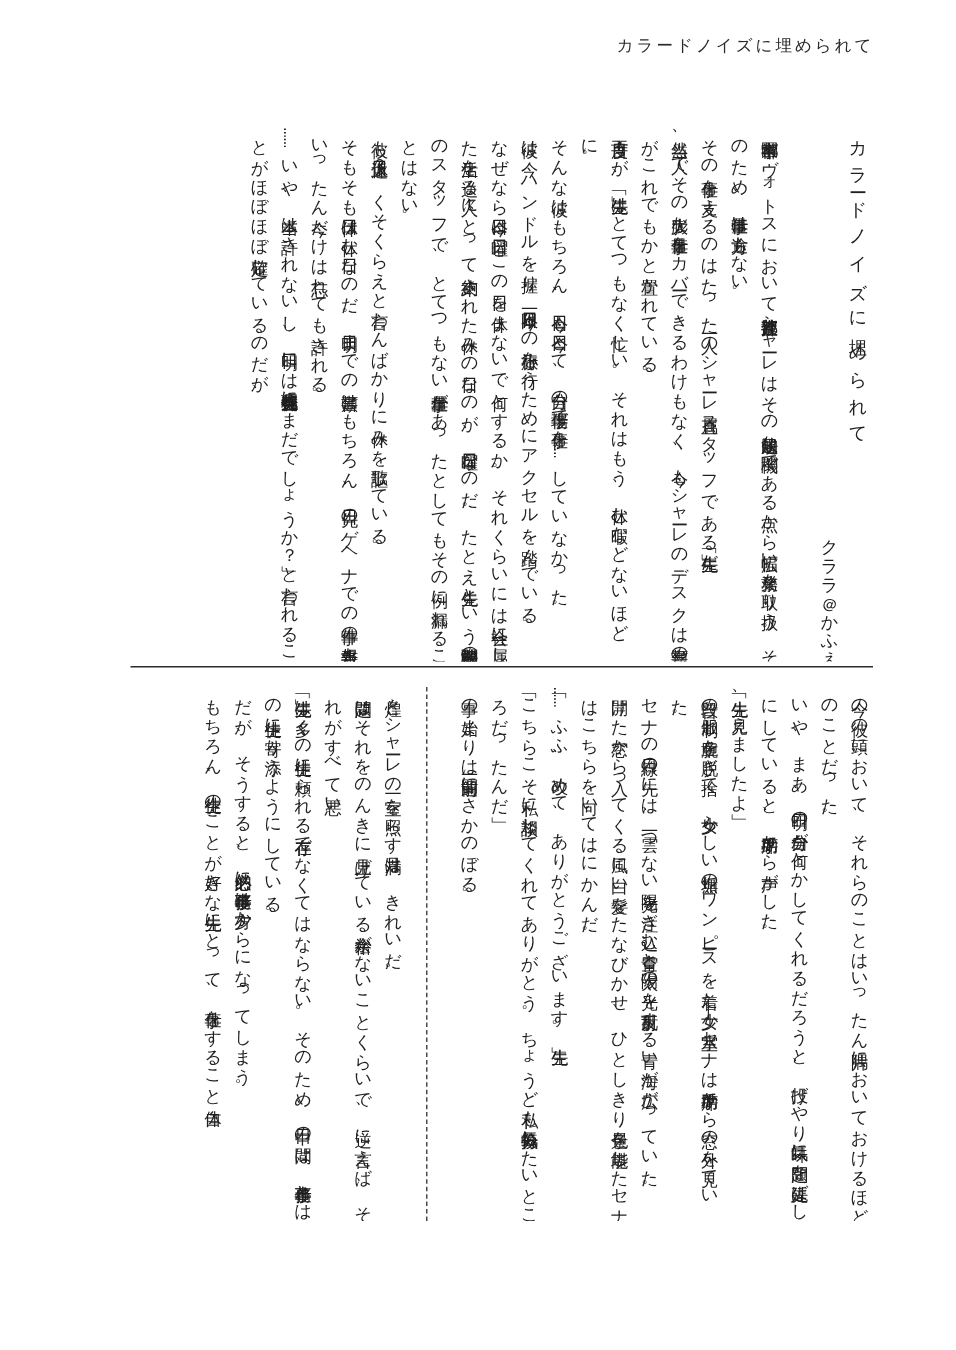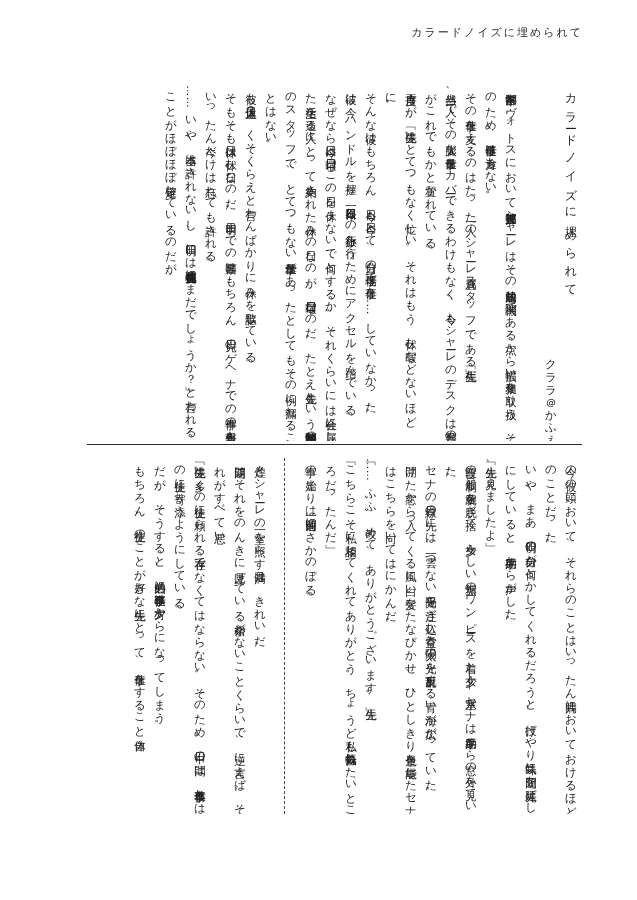--- a/index.html
+++ b/index.html
@@ -6,21 +6,21 @@
     margin: 0;
     padding: 0;
     background: #ffffff;
   }
   .page {
     position: relative;
     width: 637px;
     height: 900px;
     background: #ffffff;
     overflow: hidden;
-    font-family: Liberation Sans, sans-serif;
+    font-family: Liberation Mono, monospace;
     color: #1f1f1f;
   }
   .page-header {
     padding-top: 24px;
     padding-right: 54px;
     text-align: right;
     font-size: 11px;
     letter-spacing: 2px;
     color: #2a2a2a;
     line-height: 16px;

